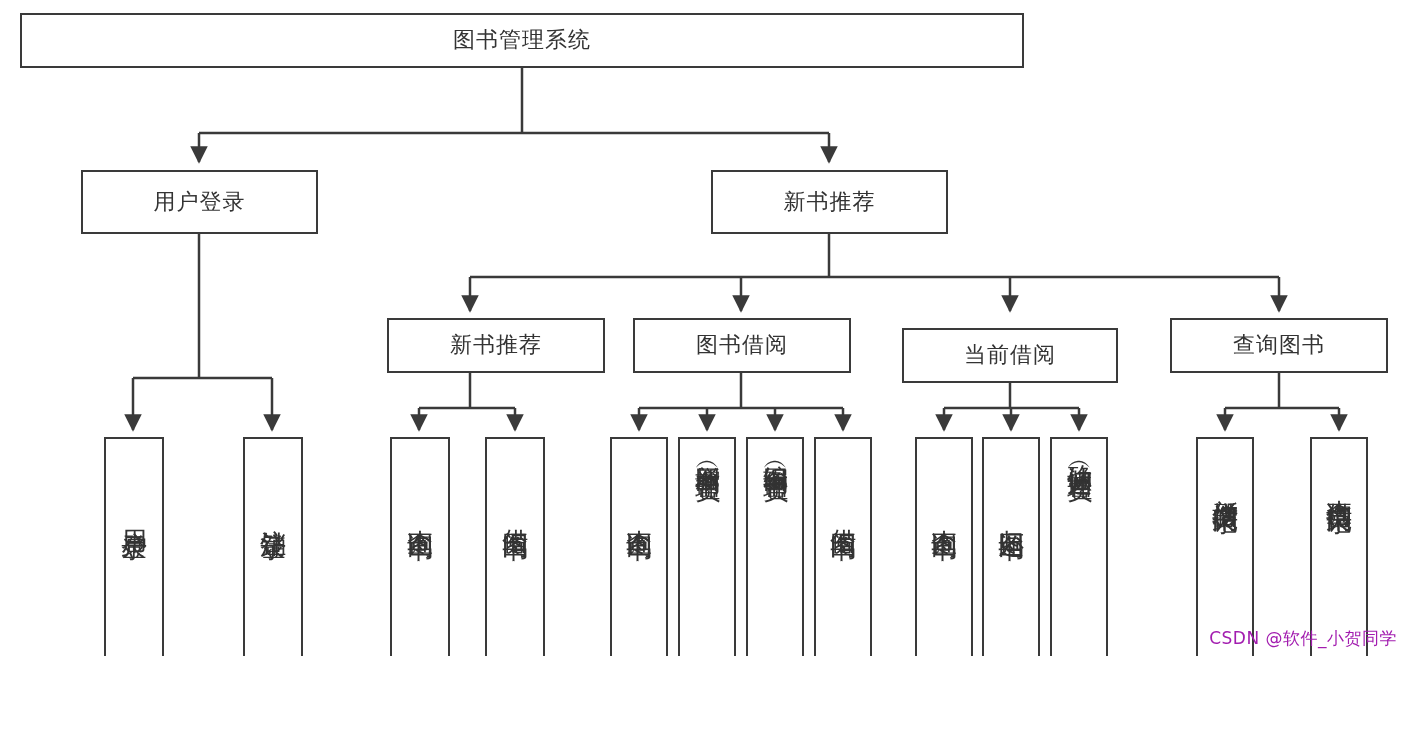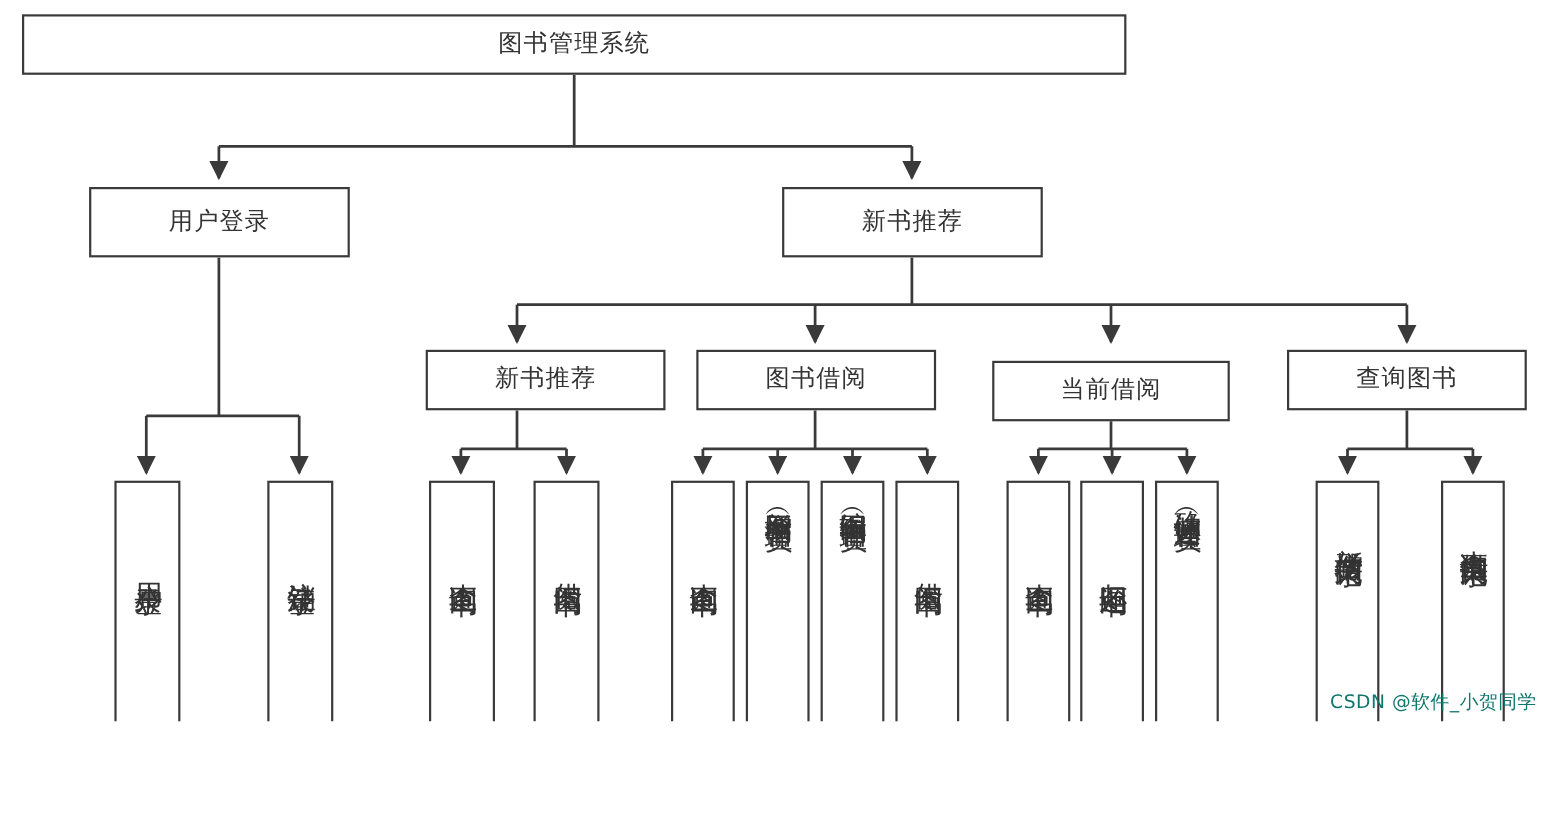--- a/index.html
+++ b/index.html
@@ -52,21 +52,21 @@
     line-height:1.05;
     letter-spacing:2px;
     white-space:nowrap;
   }
   .node.vert.tall .lbl{ font-size:25px; }
   #watermark{
     position:absolute;
     right:8px;
     bottom:6px;
     font-size:17px;
-    color:#0f766e;
+    color:#a21caf;
     letter-spacing:.5px;
     z-index:5;
     white-space:nowrap;
     font-family:"DejaVu Sans","Liberation Sans",sans-serif;
   }
 </style>
 </head>
 <body>
 
 <div id="canvas">

